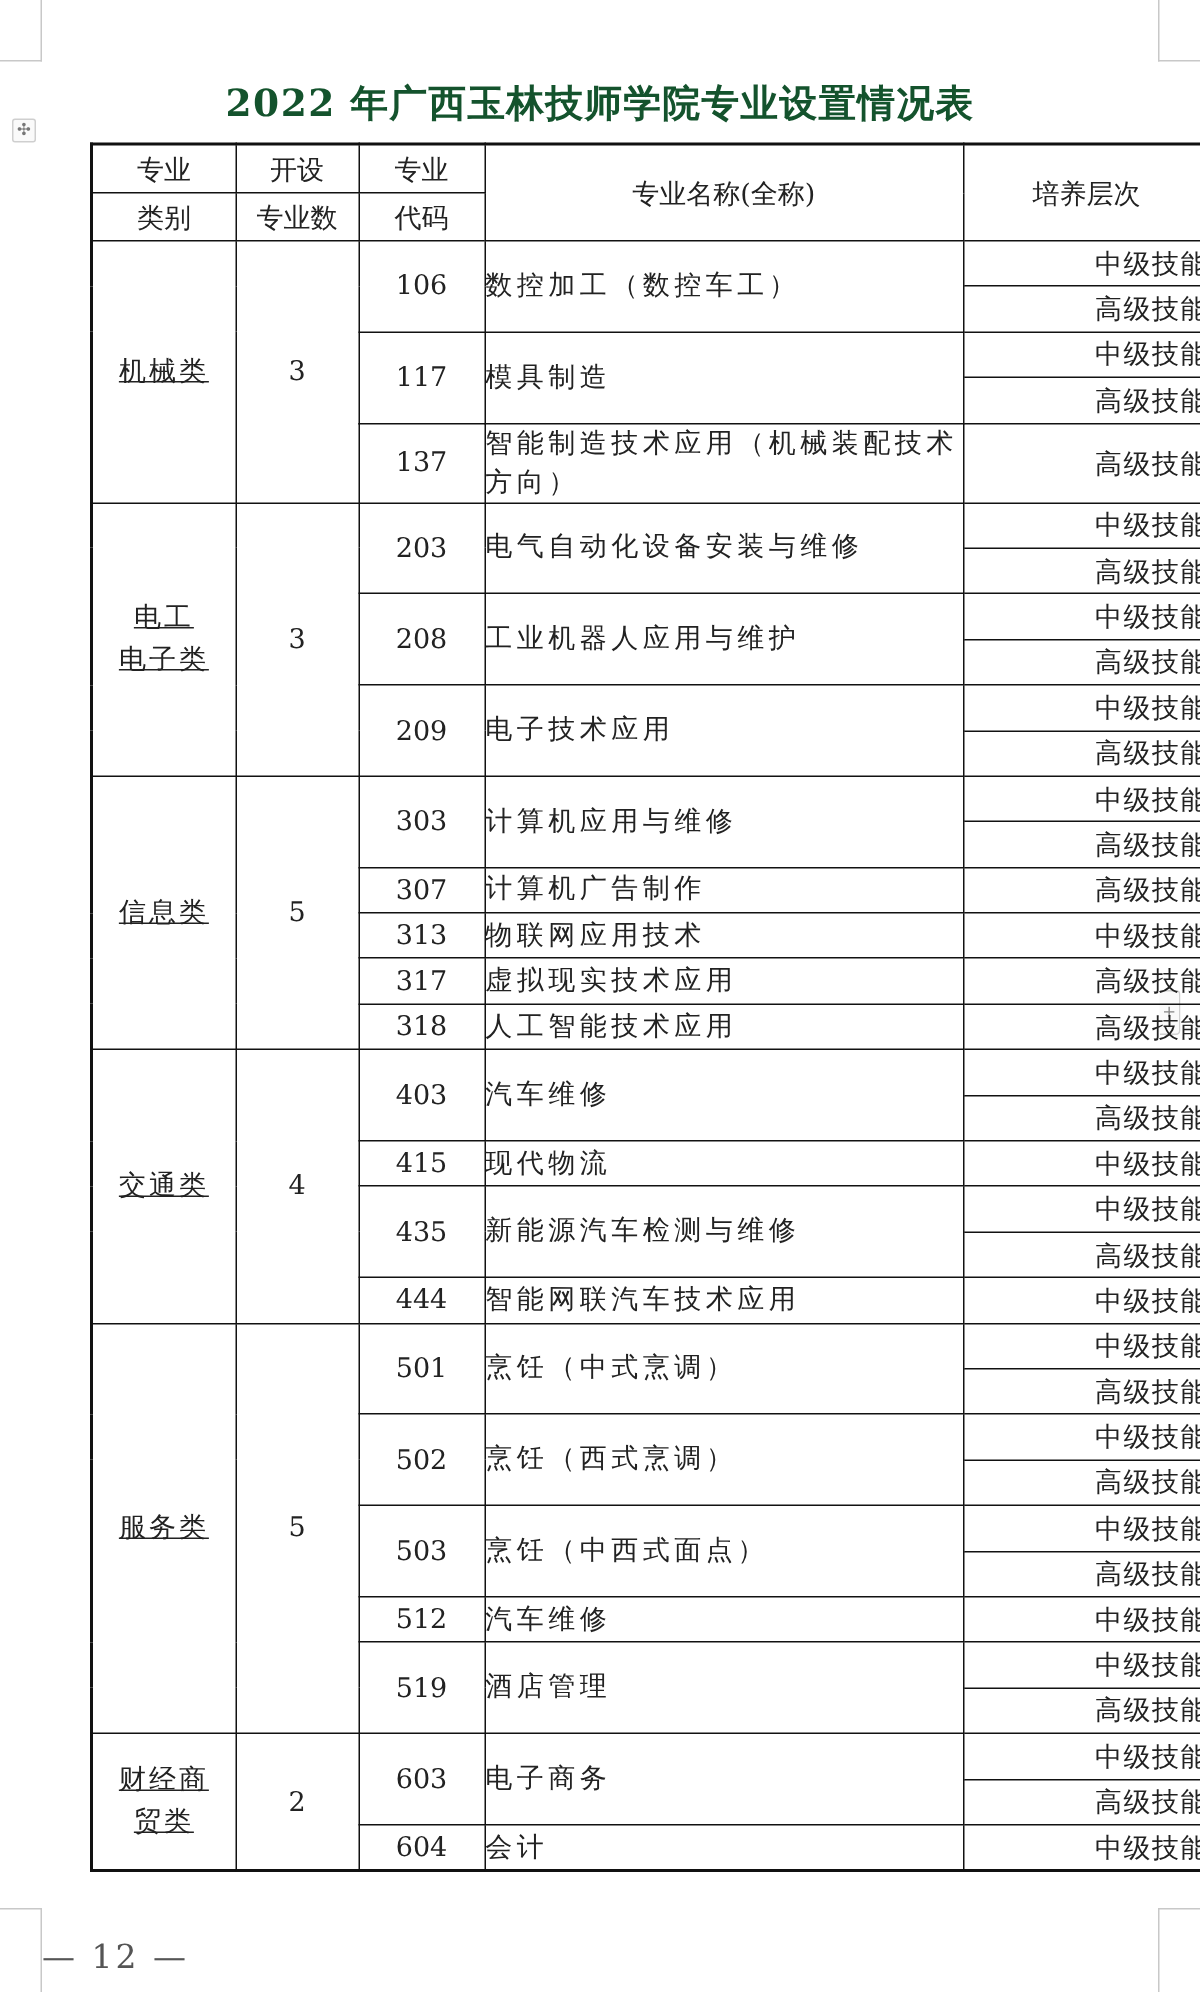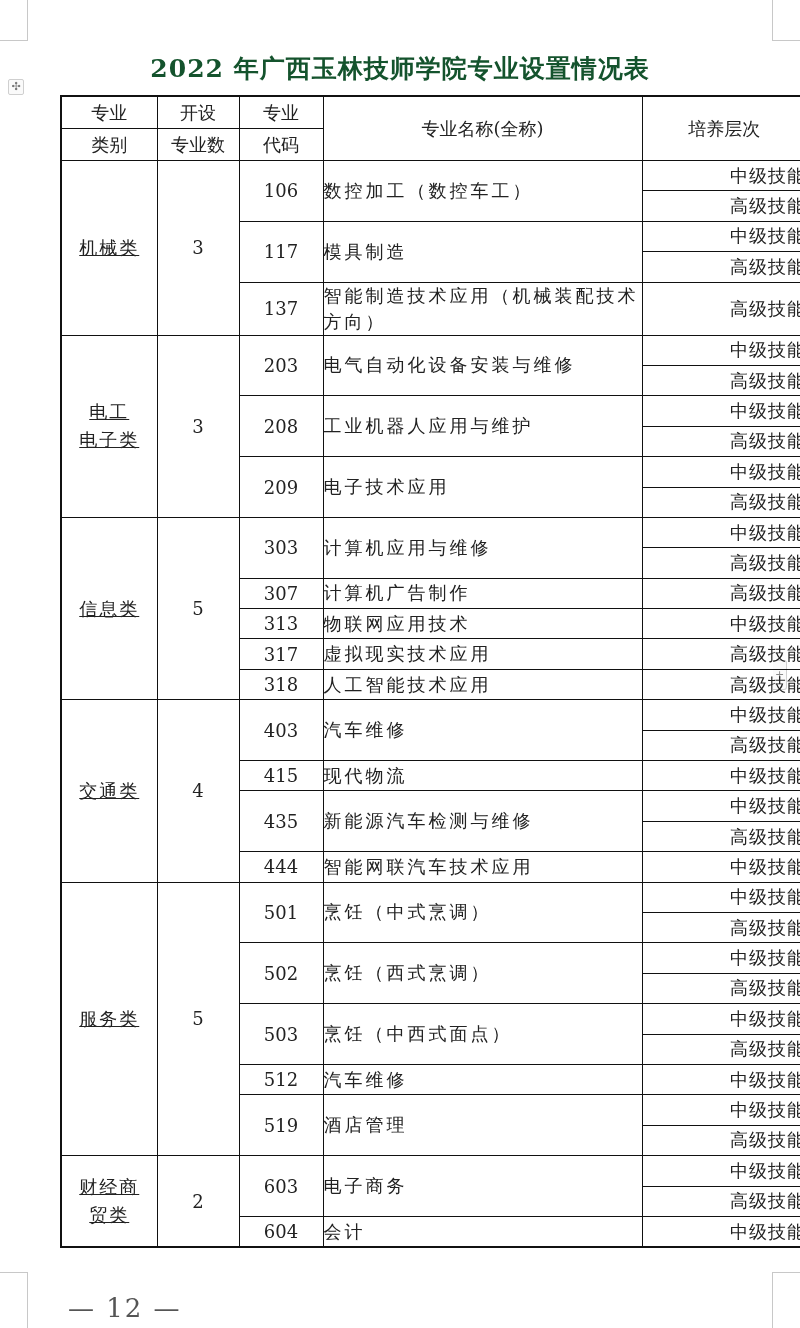--- a/index.html
+++ b/index.html
@@ -11,22 +11,22 @@
   .c-bl { left:0; top:1272px; width:27px; height:56px; border-right-width:1px; border-top-width:1px; }
   .c-br { left:772px; top:1272px; width:28px; height:56px; border-left-width:1px; border-top-width:1px; }
   .title { position:absolute; left:0; top:52px; width:800px; text-align:center;
            font-size:25px; font-weight:bold; letter-spacing:1px; color:#14532d; }
   .move-handle { position:absolute; left:8px; top:79px; width:14px; height:14px;
                  border:1px solid #cfcfcf; border-radius:2px; background:#fafafa;
                  font-size:11px; line-height:14px; text-align:center; color:#777; font-family:"DejaVu Sans",sans-serif; }
   .add-handle { position:absolute; left:773px; top:660px; width:13px; height:28px;
                 border:1px solid #d0d0d0; border-left:none; border-radius:0 3px 3px 0; background:#fafafa;
                 font-size:11px; line-height:28px; text-align:center; color:#888; font-family:"DejaVu Sans",sans-serif; }
-  .page-num { position:absolute; left:28px; top:1293px; font-size:26px; color:#555;
-              font-family:"DejaVu Serif","Liberation Serif",serif; letter-spacing:2px;margin-left:40px; }
+  .page-num { position:absolute; left:28px; top:1293px; font-size:22px; color:#555;
+              font-family:"DejaVu Serif","Liberation Serif",serif; letter-spacing:2px; }
   table.majors { position:absolute; left:26px; top:95px; width:746px;
                  border-collapse:collapse; border:2px solid #111; table-layout:fixed;margin-left:34px; }
   table.majors td, table.majors th { border:1.5px solid #111; padding:0; font-weight:normal;
                  font-size:18px; color:#222; vertical-align:middle; }
   th { height:31px; text-align:center; }
   th.dotted-bottom { border-bottom:1px dashed #bbb; }
   th.dotted-top { border-top:1px dashed #bbb; }
   td.cat, td.cnt, td.code, td.level { text-align:center; }
   td.name { text-align:left; padding-left:10px; padding-right:6px; letter-spacing:3px; line-height:26px; }
   td.level { letter-spacing:1px;text-align:right; }

